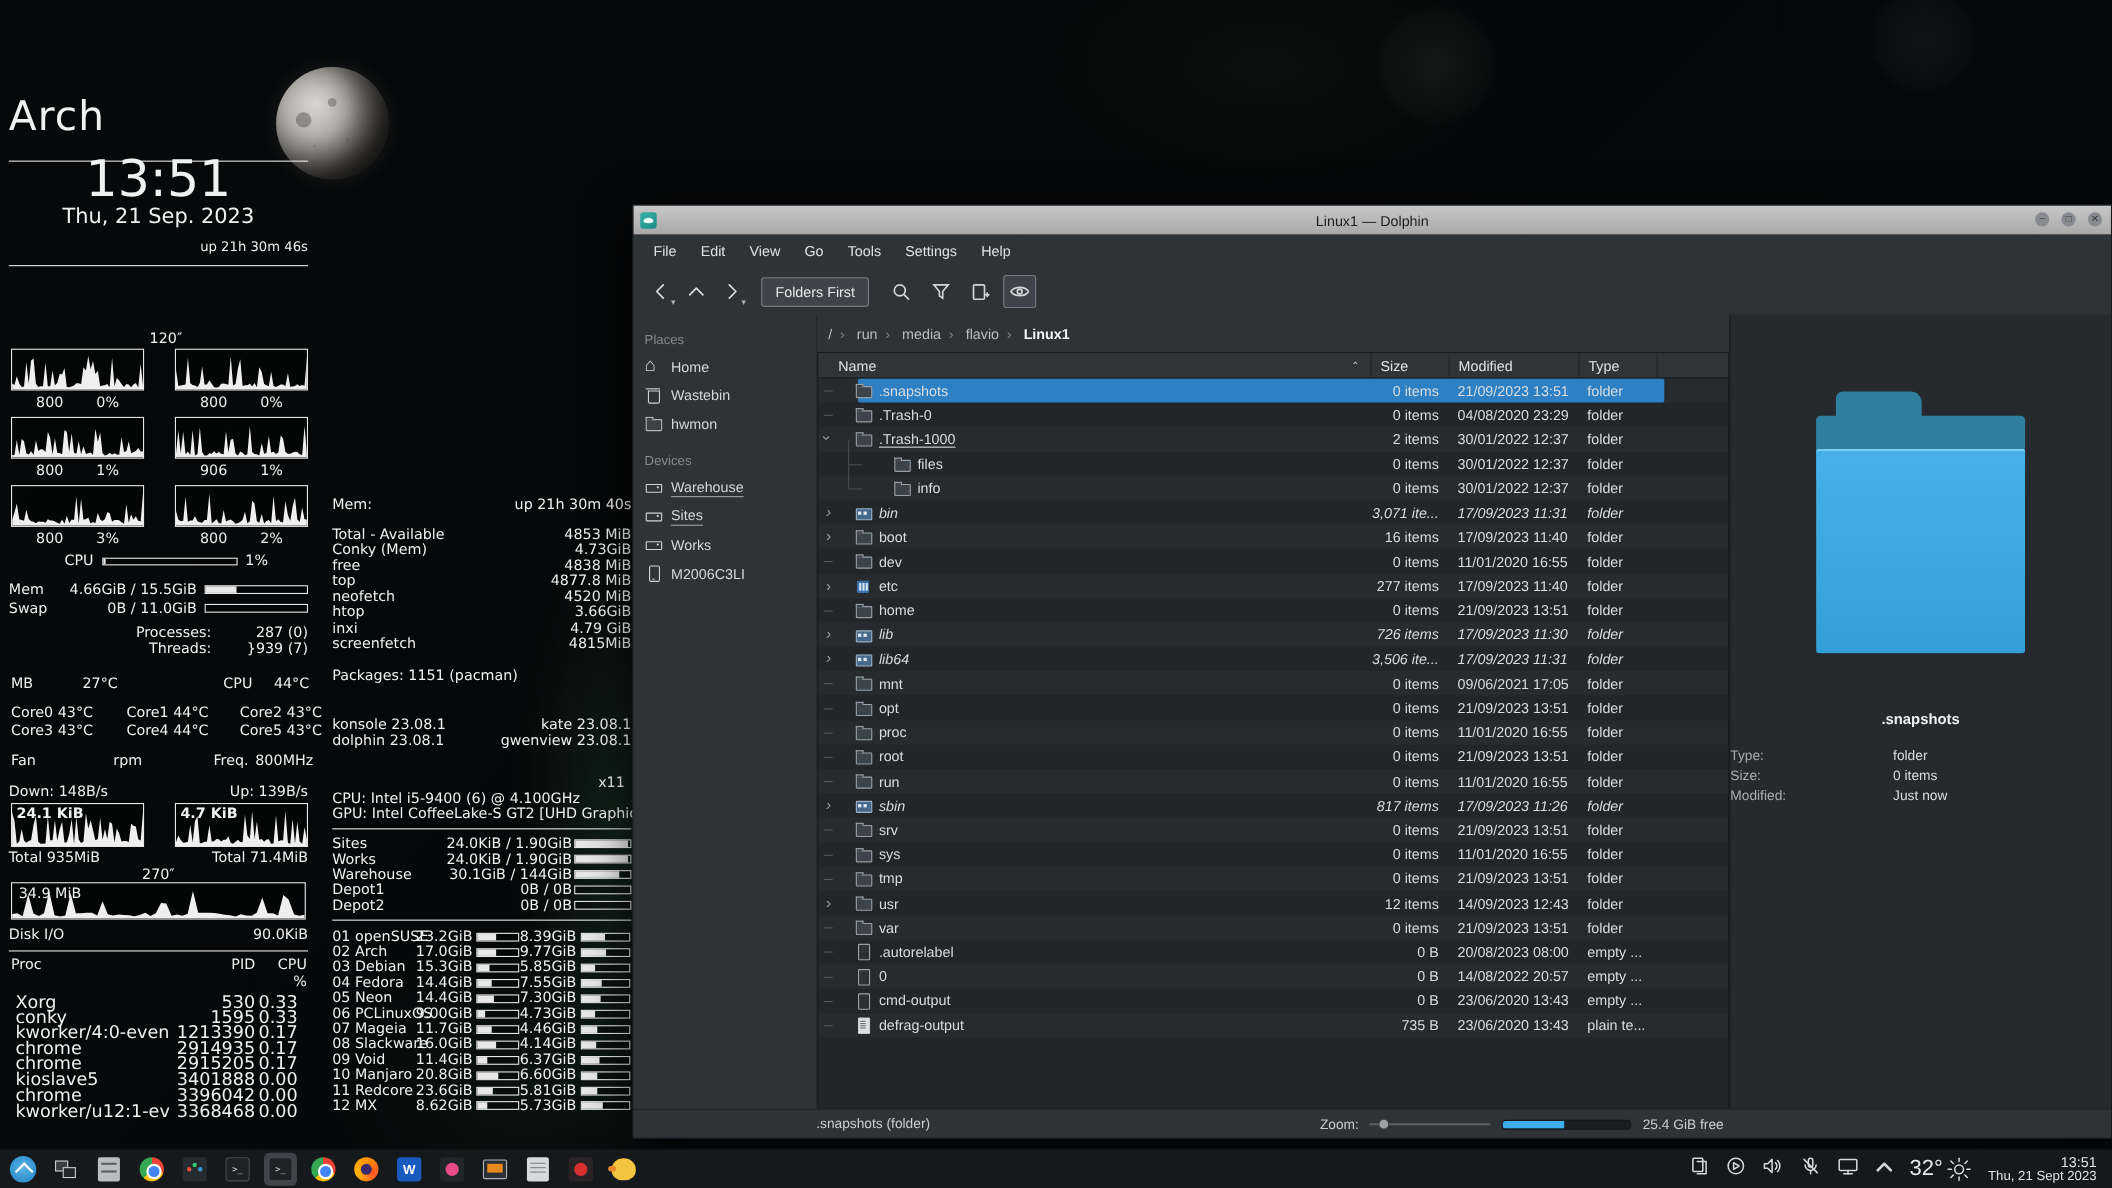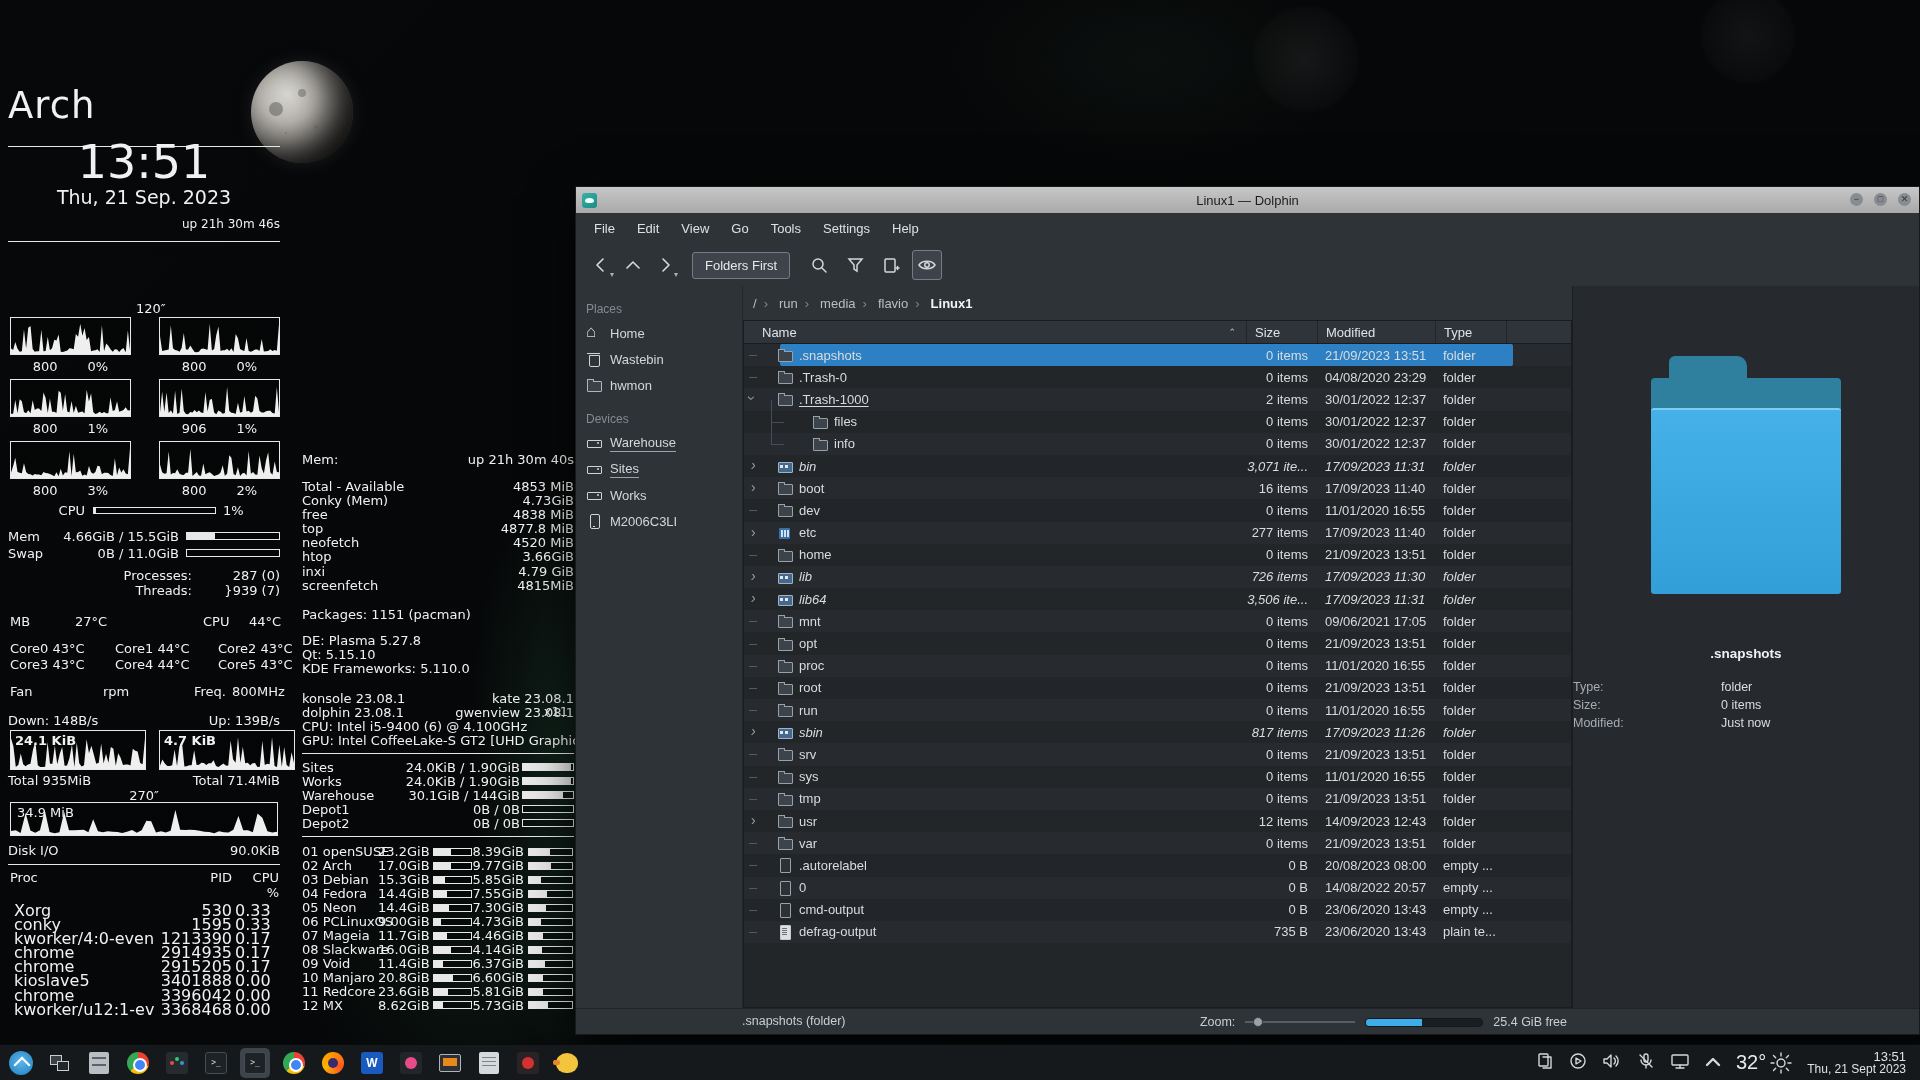--- a/index.html
+++ b/index.html
@@ -37,21 +37,21 @@
   .cb{position:relative;height:8px;border:1px solid #e8e8e8;background:rgba(0,0,0,.2)}
   .cb i{position:absolute;left:0;top:0;bottom:0;background:#e8e8e8}
   .coregrid{display:grid;grid-template-columns:149px 123px;grid-auto-rows:62px}
   .cg .gwrap{position:relative;width:121px;height:38px;border:1px solid #e8e8e8;background:rgba(0,0,0,.25)}
   .cg .lbl{display:flex;justify-content:center;gap:30px;width:121px;margin-top:4px}
   .memrow{display:flex;align-items:center;height:14px}
   .memrow .ml{width:42px}
   .memrow .mv{flex:1;text-align:right;margin-right:7px}
   .memrow .cb{width:94px}
   .ctgrid{display:grid;grid-template-columns:105px 103px 1fr}
-  .netbox{position:absolute;width:136px;height:40px;border:1px solid #e8e8e8;background:rgba(0,0,0,.25)}
+  .netbox{position:absolute;width:121px;height:40px;border:1px solid #e8e8e8;background:rgba(0,0,0,.25)}
   .netbox .pk{position:absolute;left:4px;top:2px;font-weight:bold;z-index:2}
   .lh14>div{height:14.1px;line-height:14.1px}
   .mountrow{display:flex;align-items:center;height:14.1px}
   .mountrow .n{width:92px}
   .mountrow .v{flex:1;text-align:right;margin-right:2px}
   .mountrow .cb{width:52px}
   .distrow{display:flex;align-items:center;height:13.96px}
   .distrow .n{width:76px}
   .distrow .u{width:50px;text-align:right}
   .distrow .b1c{width:39px;margin-left:5px}
@@ -449,27 +449,21 @@
           <div class="sb">
             <span>inxi</span>
             <span>4.79 GiB</span>
           </div>
           <div class="sb">
             <span>screenfetch</span>
             <span>4815MiB</span>
           </div>
         </div>
       <div class="a" style="top:607px;left:0">Packages: 1151 (pacman)</div>
-      <div class="a lh14" style="top:634px;left:0;width:272px">
-
-      <div>DE: Plasma 5.27.8</div>
-          <div>Qt: 5.15.10</div>
-          <div>KDE Frameworks: 5.110.0</div>
-        </div>
-      <div class="a lh14" style="top:692px;left:0;width:272px">
+      <div class="a lh14" style="top:653px;left:0;width:272px">
 
       <div class="sb">
             <span>konsole 23.08.1</span>
             <span style="text-align:right">kate 23.08.1</span>
           </div>
           <div class="sb">
             <span>dolphin 23.08.1</span>
             <span style="text-align:center">gwenview 23.08.1</span>
           </div>
         </div>

